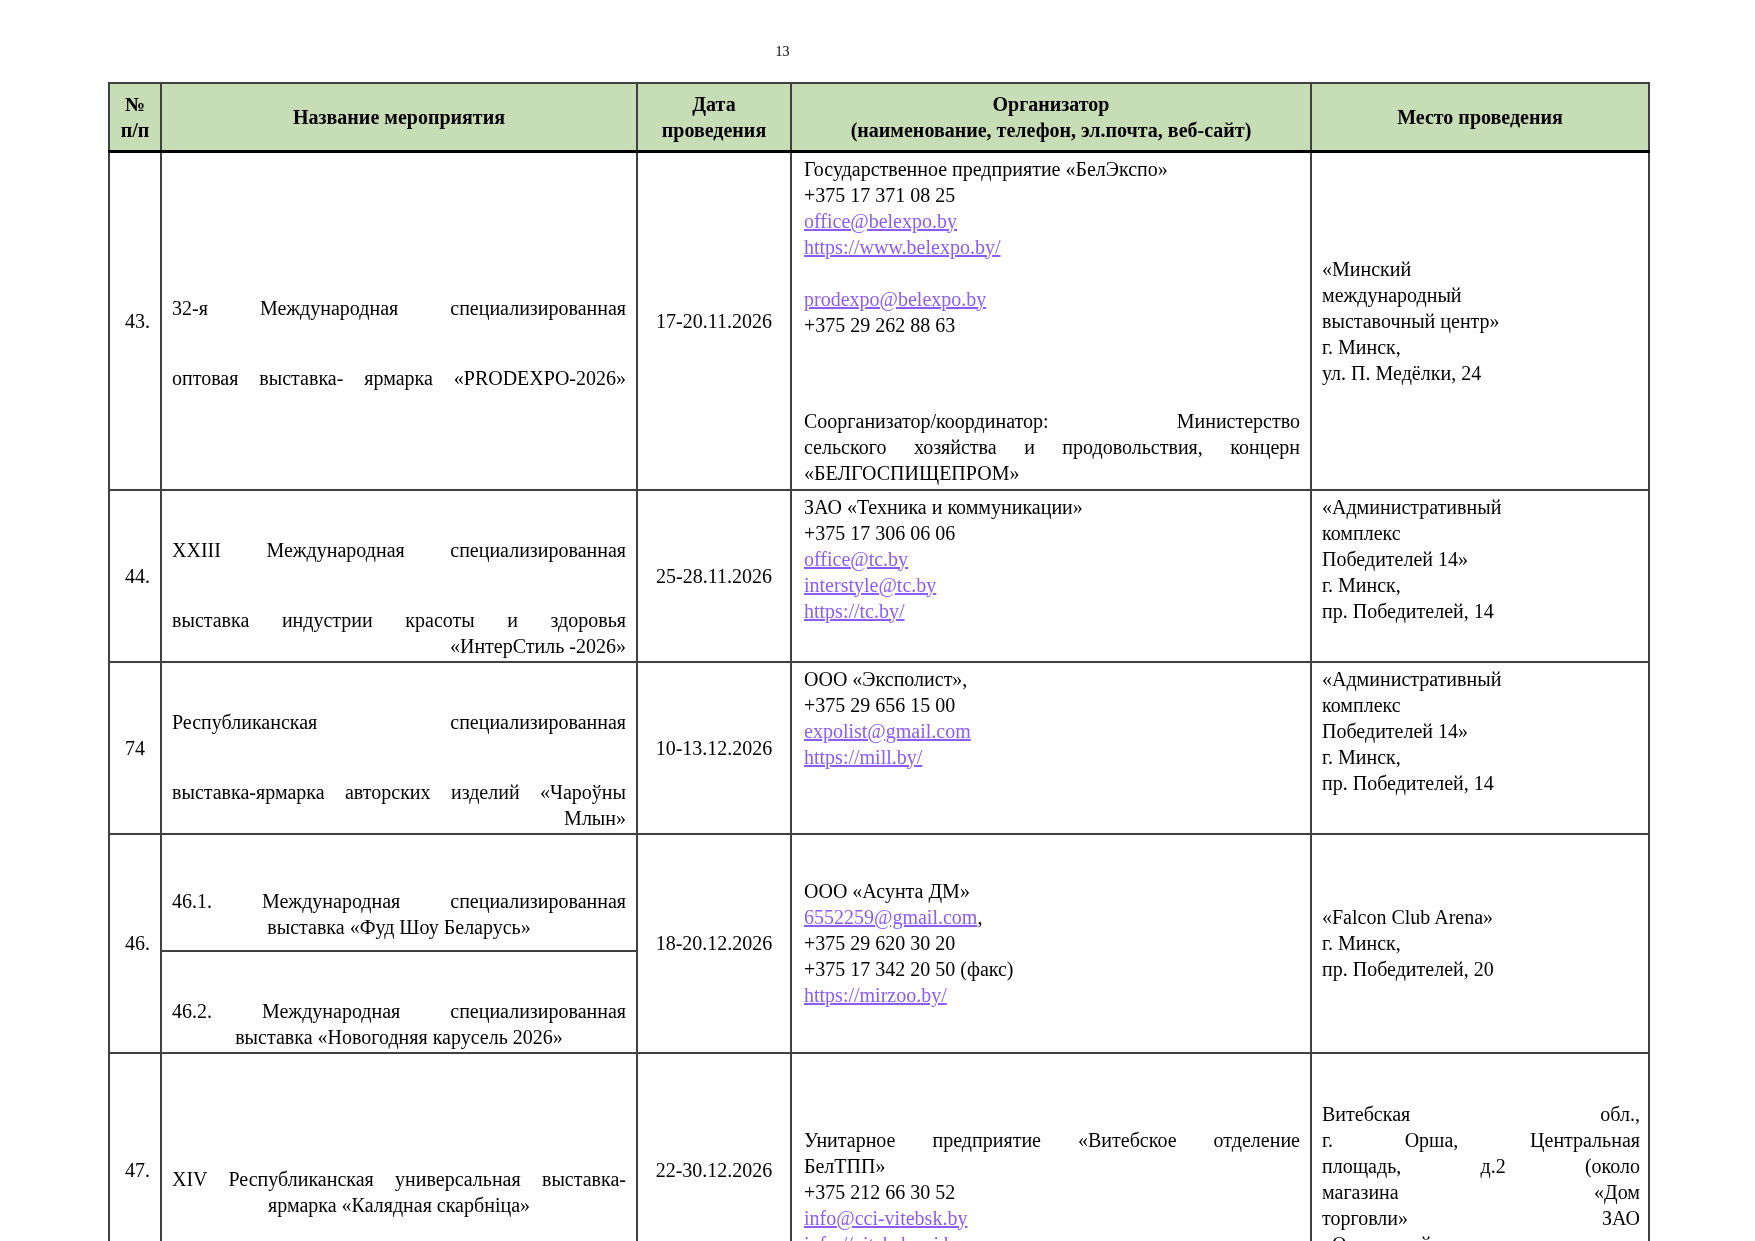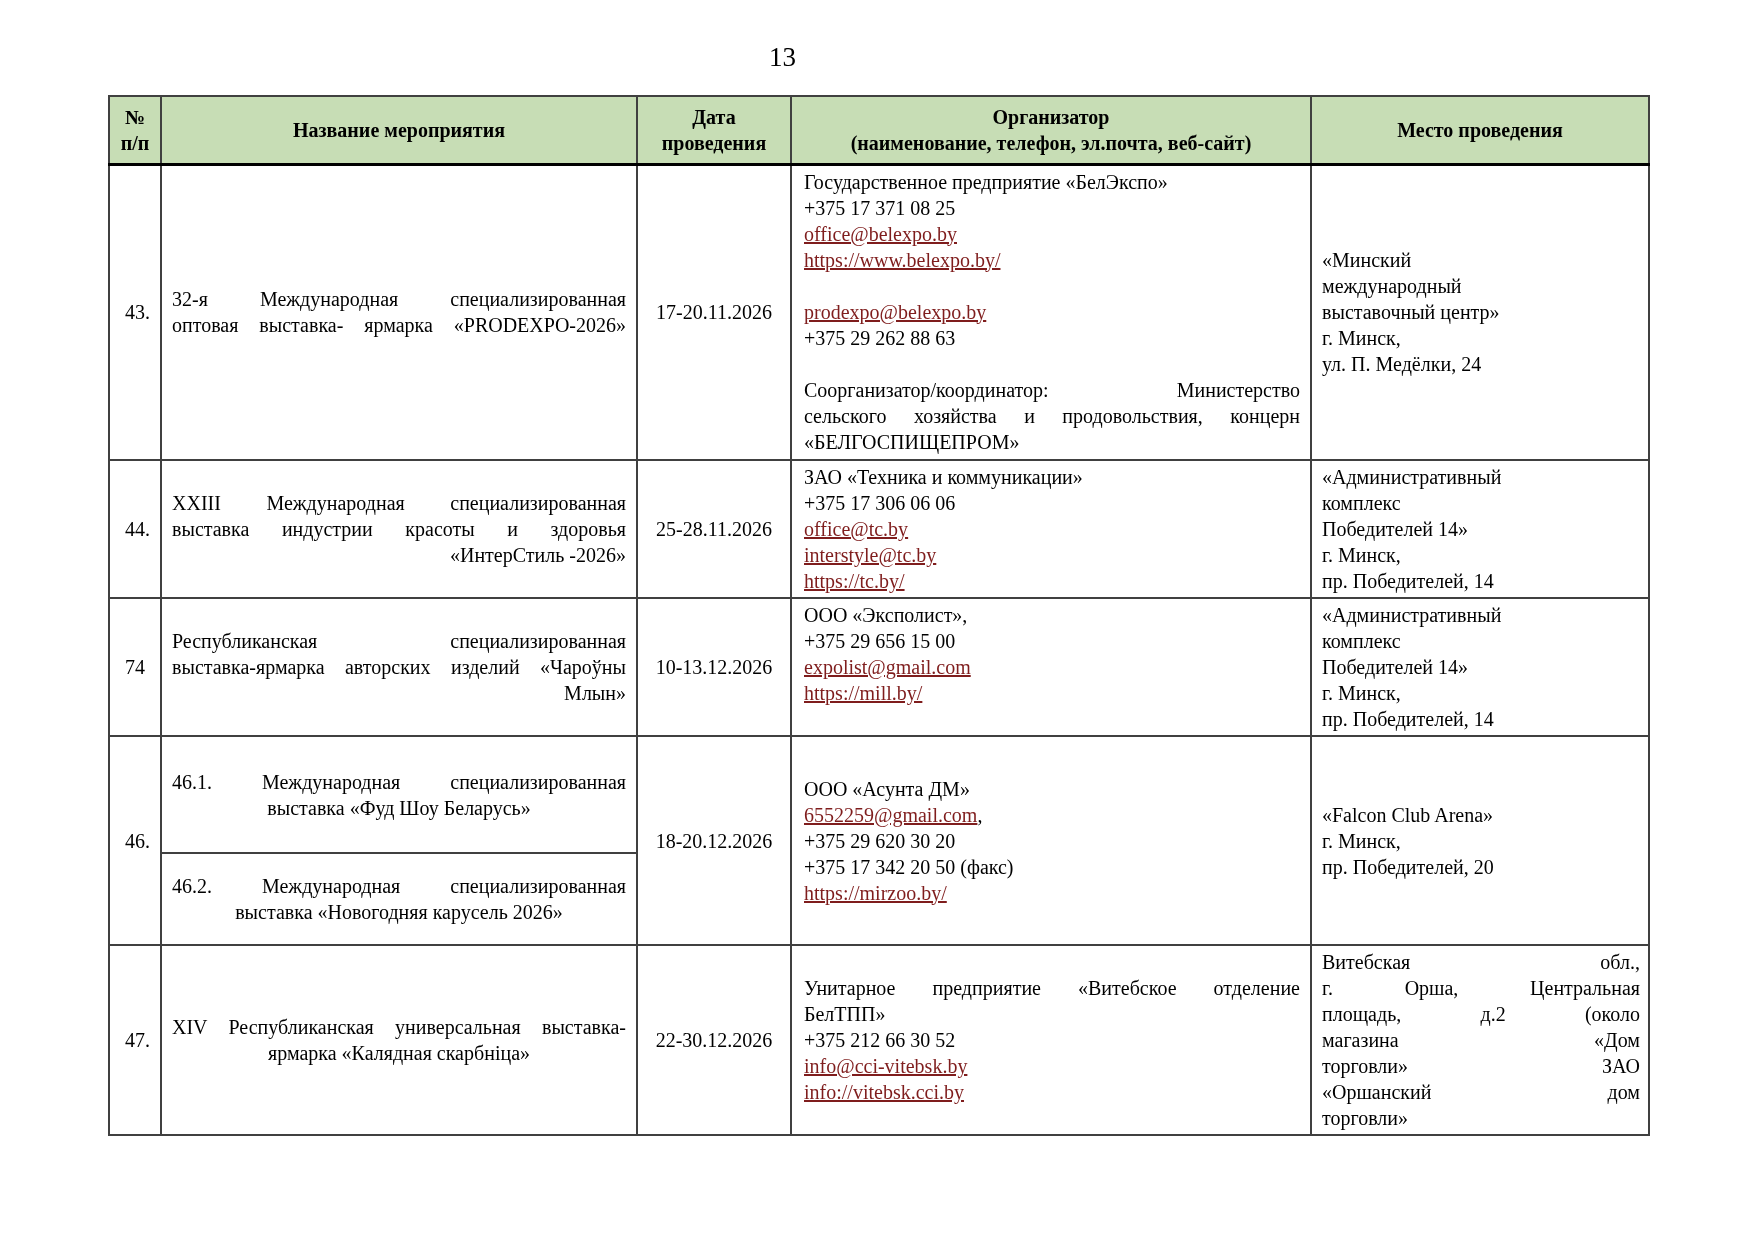--- a/index.html
+++ b/index.html
@@ -1,31 +1,31 @@
 <!DOCTYPE html>
 <html><head>
 <meta charset="utf-8">
 <style>
   html,body{margin:0;padding:0;background:#fff;}
   body{width:1755px;height:1241px;font-family:"Liberation Serif","DejaVu Serif",serif;color:#000;}
   .page-number-wrap{width:1540px;margin:42px auto 0 auto;text-align:center;transform:translateX(-95px);}
-  .page-number{font-size:27px;}
+  .page-number{font-size:14px;}
   .tbl-wrap{margin:22px 0 0 108px;}
   table{border-collapse:collapse;table-layout:fixed;width:1540px;font-size:20px;line-height:1.3;}
   col.c-num{width:52px;} col.c-name{width:476px;} col.c-date{width:154px;} col.c-org{width:520px;} col.c-loc{width:338px;}
   th,td{border:2px solid #404040;vertical-align:middle;padding:2px 10px;overflow:hidden;}
   th{background:#c7ddb5;font-weight:bold;text-align:center;white-space:pre-line;font-size:20px;padding:4px 6px;border-bottom:3px solid #000;}
   td.vtop{vertical-align:top;}
   .pre{white-space:pre-line;}
-  .jall{text-align:justify;text-align-last:justify;}
+  .jall{text-align:justify;text-align-last:justify;margin-top:44px;}
   .cline{text-align:center;}
   .lline{text-align:right;}
   .it{}
   .blank{height:26px;}
-  a.lnk{color:#7f1d1d;text-decoration:underline;cursor:pointer;}
+  a.lnk{color:#8b5cf6;text-decoration:underline;cursor:pointer;}
   td.num-cell{text-align:center;padding:2px 15px;}
   td.date-cell{text-align:center;padding:2px 4px;}
   td.org-cell{padding:3px 10px 3px 12px;}
   td.loc-cell{padding:3px 8px 3px 10px;}
   td.name-cell{padding:2px 10px;}
 </style>
 </head>
 <body>
 
 <div class="page-number-wrap">

